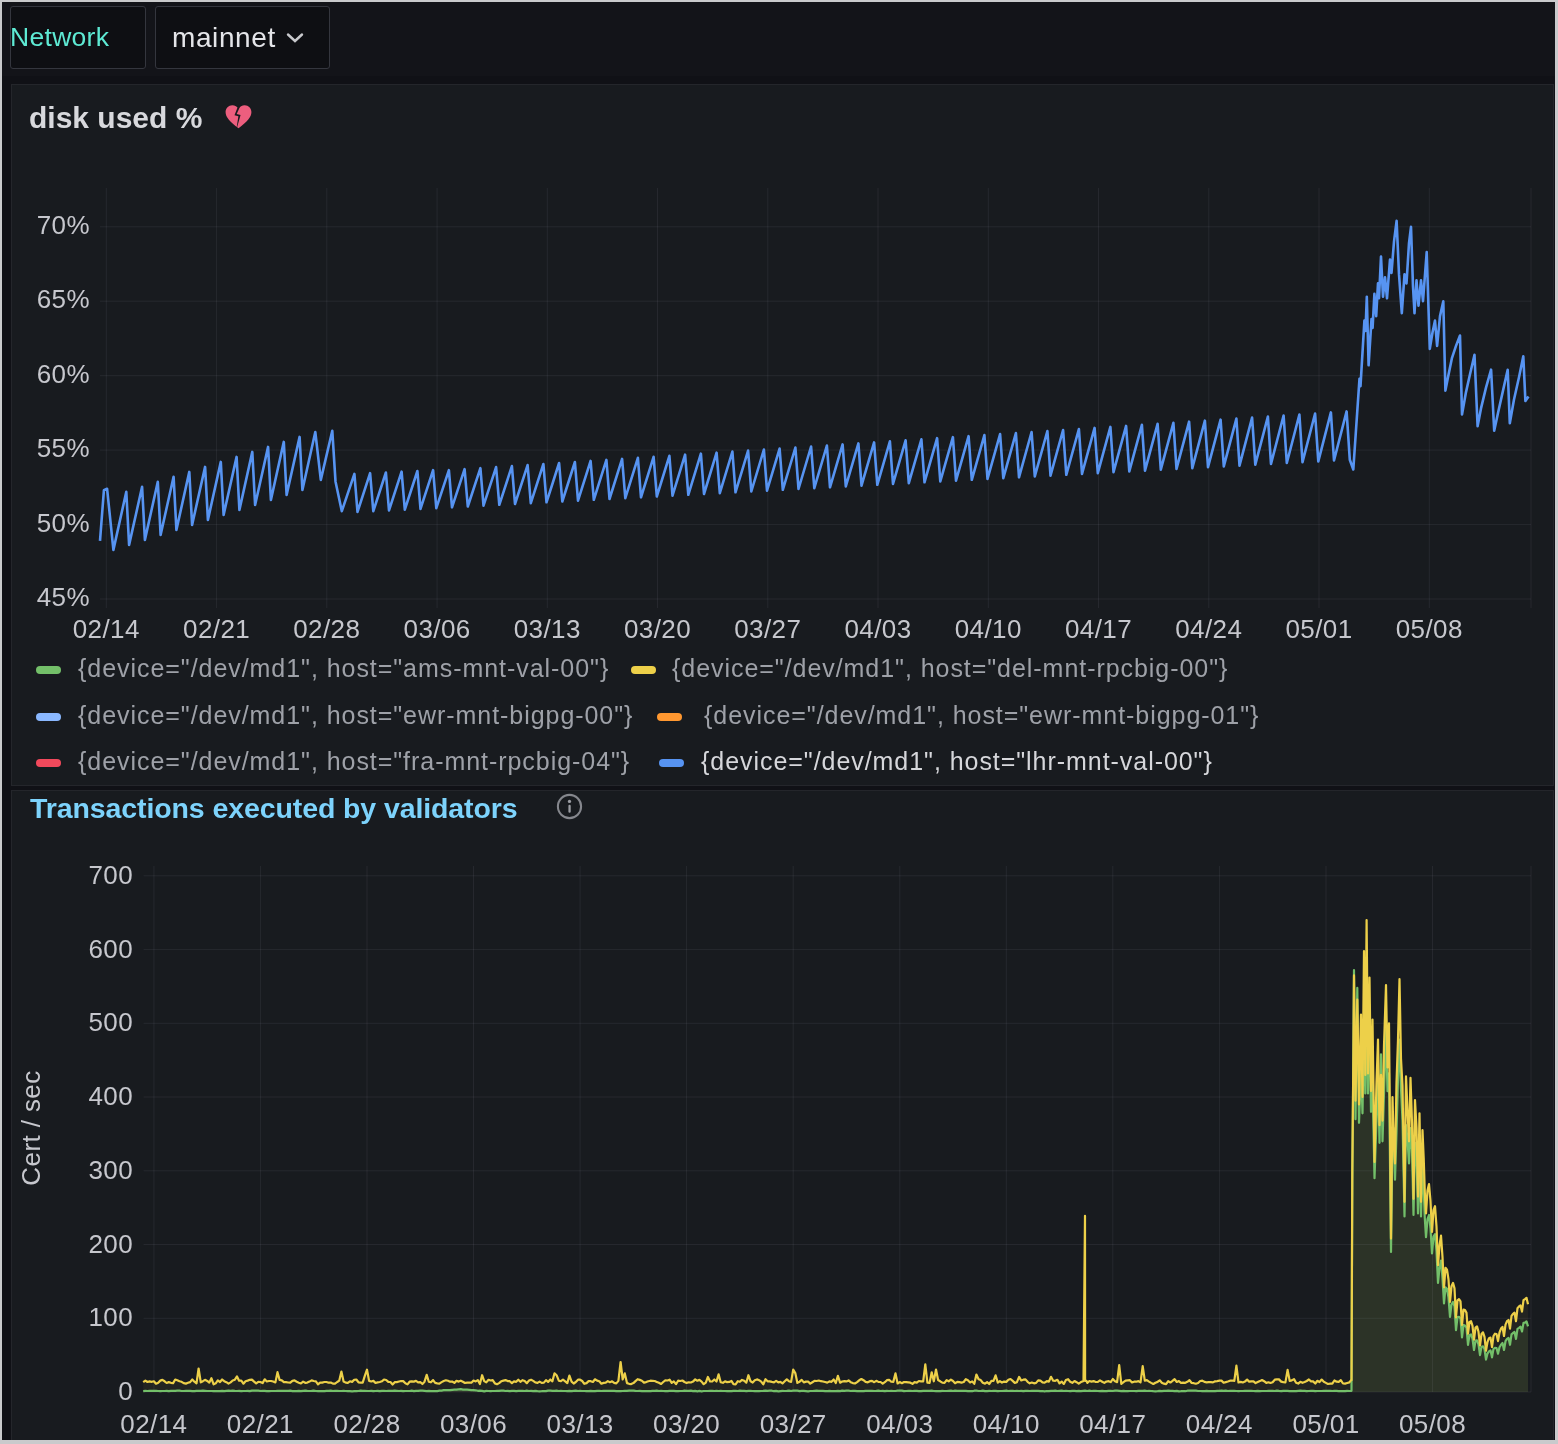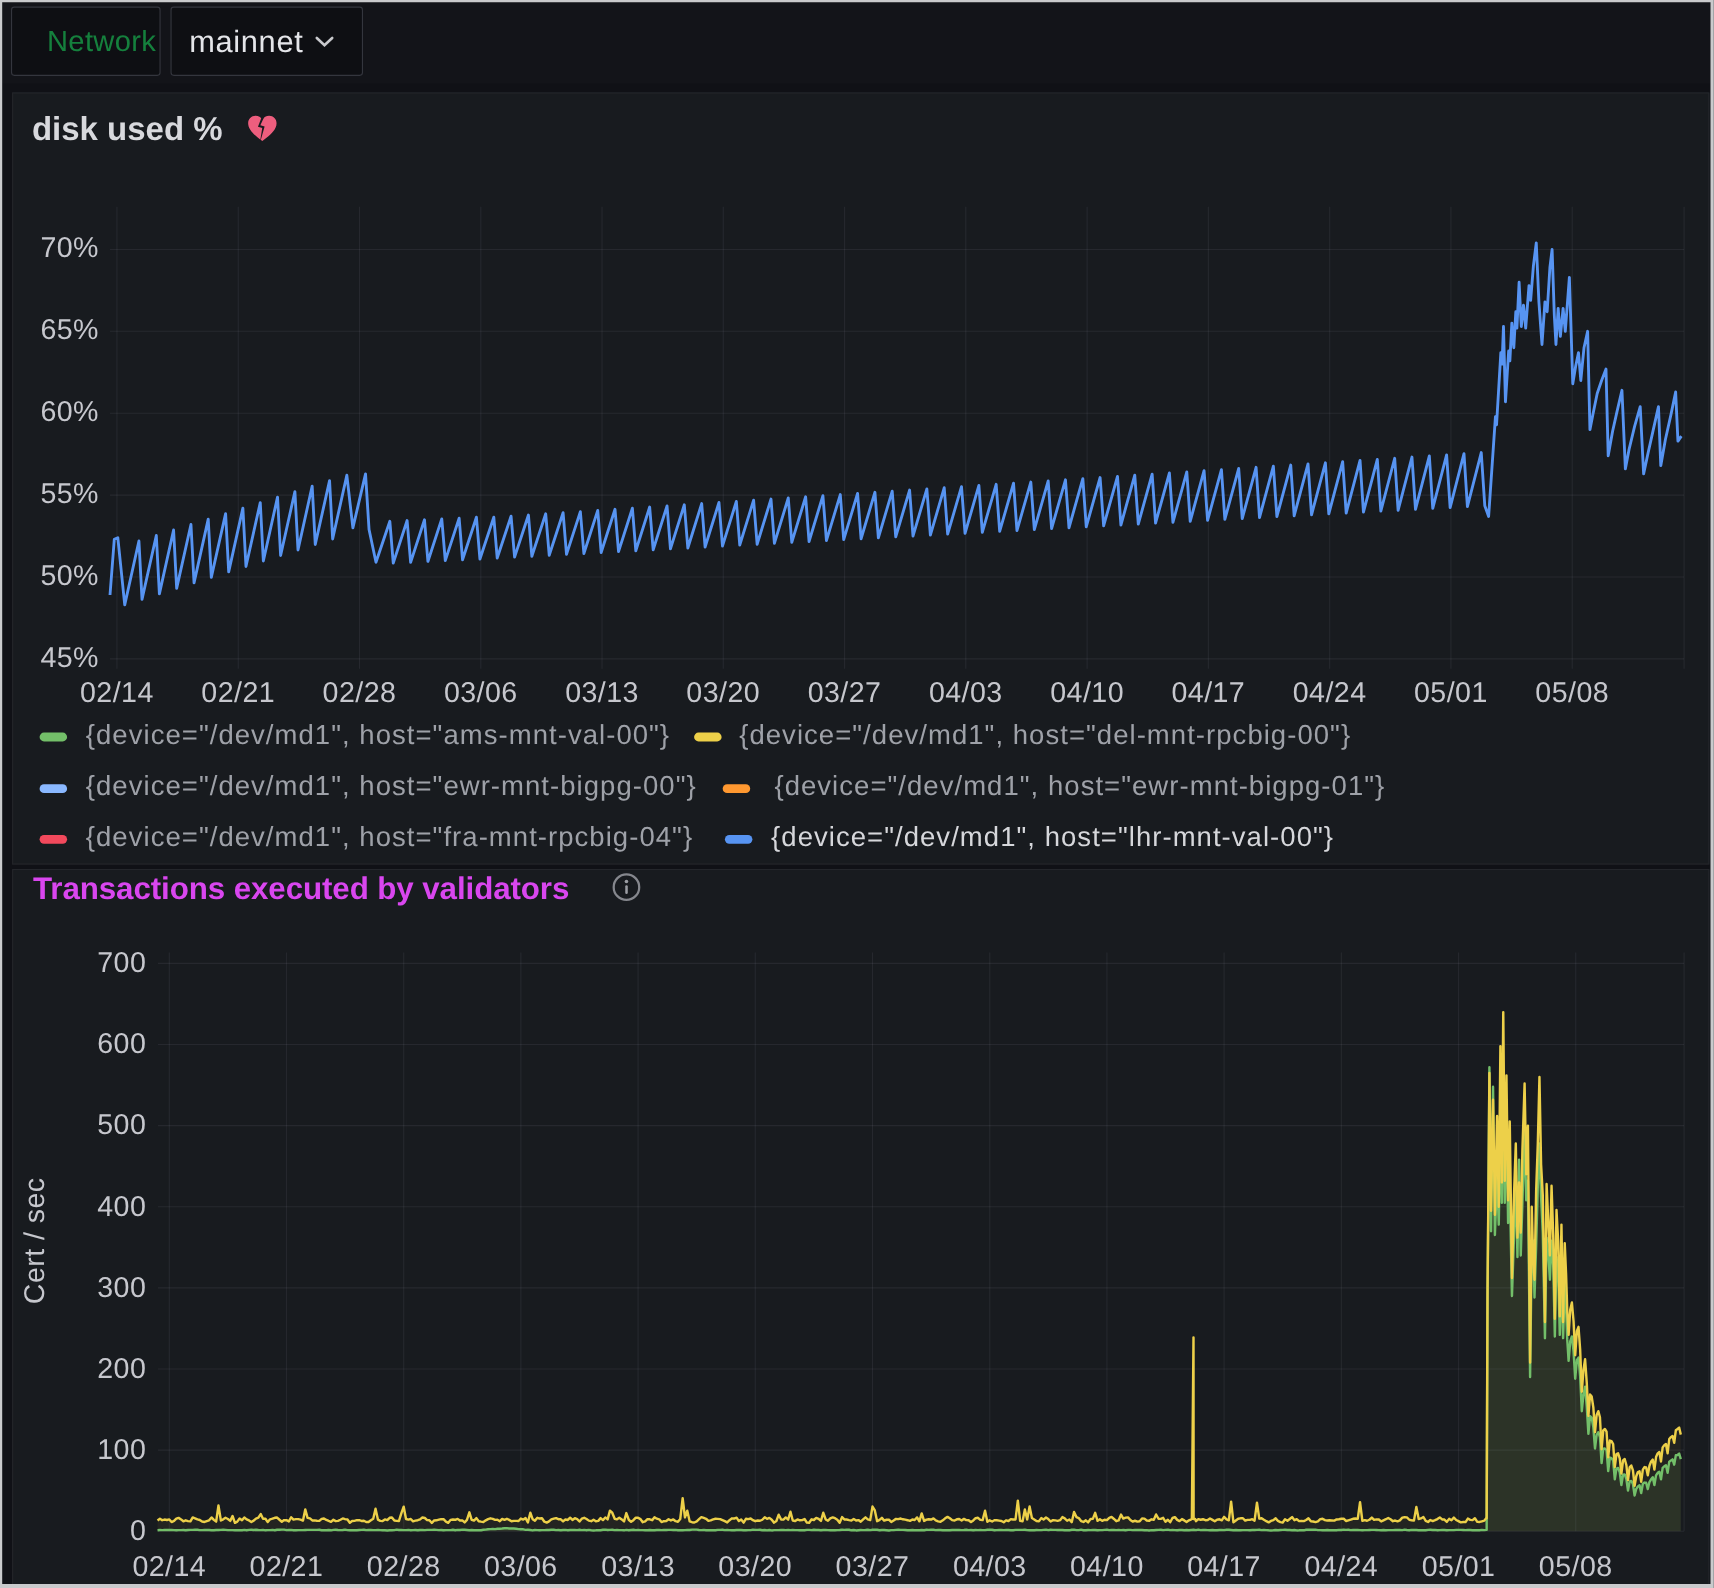--- a/index.html
+++ b/index.html
@@ -8,21 +8,21 @@
 .ptitle{position:absolute;font-weight:700;color:#d8d9dd;}
 svg{position:absolute;left:0;top:0;}
 .axlab{font-size:26px;fill:#c6c7cd;letter-spacing:0.4px;}
 .leg{position:absolute;font-size:25px;color:#9ea1a8;white-space:nowrap;letter-spacing:0.95px;}
 .sw{position:absolute;width:25px;height:8px;border-radius:4px;}
 </style></head><body>
 <div id="root">
 
 <div style="position:absolute;left:2px;top:2px;width:1554px;height:74px;background:#131419;"></div>
 <div style="position:absolute;left:10px;top:6px;width:136px;height:63px;background:#0e0f13;border:1px solid #34363e;border-radius:3px;"></div>
-<div style="position:absolute;left:10px;top:6px;width:132px;height:63px;line-height:63px;text-align:right;color:#15803d;font-size:26.5px;font-weight:500;letter-spacing:0.3px;">Network</div>
+<div style="position:absolute;left:10px;top:6px;width:132px;height:63px;line-height:63px;text-align:left;color:#5eead4;font-size:26.5px;font-weight:500;letter-spacing:0.3px;">Network</div>
 <div style="position:absolute;left:155px;top:6px;width:175px;height:63px;background:#0e0f13;border:1px solid #34363e;border-radius:3px;"></div>
 <div style="position:absolute;left:172px;top:6px;height:63px;line-height:63px;color:#e4e5e9;font-size:28px;font-weight:500;letter-spacing:0.6px;">mainnet</div>
 <svg style="left:285px;top:31px;" width="20" height="14" viewBox="0 0 20 14">
       <path d="M3 3.5 L10 10 L17 3.5" stroke="#c8c9cd" stroke-width="2.4" fill="none" stroke-linecap="round"></path>
     </svg>
 
 <div class="panel" style="top:84px;height:702px;"></div>
 <div class="ptitle" style="left:29px;top:101px;font-size:30px;text-align:right;">disk used %</div>
 <svg style="left:223px;top:101px;" width="31" height="31" viewBox="0 0 24 24">
 <path fill="#ed5e7e" d="M12 21 C 5.5 16.5 2 12.7 2 8.6 C 2 5.5 4.3 3.2 7.2 3.2 C 9.2 3.2 11 4.3 12 5.9 C 13 4.3 14.8 3.2 16.8 3.2 C 19.7 3.2 22 5.5 22 8.6 C 22 12.7 18.5 16.5 12 21 Z"></path>
@@ -76,21 +76,21 @@
 <div class="leg" style="left:672px;top:654px;color:#9ea1a8;">{device="/dev/md1", host="del-mnt-rpcbig-00"}</div>
 <div class="sw" style="left:36px;top:713px;background:#8ab8ff;"></div>
 <div class="leg" style="left:78px;top:701px;color:#9ea1a8;">{device="/dev/md1", host="ewr-mnt-bigpg-00"}</div>
 <div class="sw" style="left:657px;top:713px;background:#ff9830;"></div>
 <div class="leg" style="left:704px;top:701px;color:#9ea1a8;">{device="/dev/md1", host="ewr-mnt-bigpg-01"}</div>
 <div class="sw" style="left:36px;top:759px;background:#f2495c;"></div>
 <div class="leg" style="left:78px;top:747px;color:#9ea1a8;">{device="/dev/md1", host="fra-mnt-rpcbig-04"}</div>
 <div class="sw" style="left:659px;top:759px;background:#5794f2;"></div>
 <div class="leg" style="left:701px;top:747px;color:#d6d7db;">{device="/dev/md1", host="lhr-mnt-val-00"}</div>
 <div class="panel" style="top:790px;height:664px;"></div>
-<div class="ptitle" style="left:30px;top:792px;font-size:28.5px;color:#d946ef;letter-spacing:-0.1px;">Transactions executed by validators</div>
+<div class="ptitle" style="left:30px;top:792px;font-size:28.5px;color:#7dd3fc;letter-spacing:-0.1px;">Transactions executed by validators</div>
 <svg style="left:555px;top:792px;" width="29" height="29" viewBox="0 0 24 24">
 <circle cx="12" cy="12" r="9.6" fill="none" stroke="#85878d" stroke-width="1.7"></circle>
 <circle cx="12" cy="7.8" r="1.35" fill="#9b9da3"></circle>
 <rect x="11.1" y="10.6" width="1.9" height="6.6" rx="0.95" fill="#9b9da3"></rect>
 </svg>
 <svg style="left:11px;top:790px;" width="1541" height="664" viewBox="0 0 1541 664">
       <line x1="142.9" y1="76" x2="142.9" y2="602" stroke="rgba(201,209,224,0.08)" stroke-width="1"></line>
       <line x1="249.4" y1="76" x2="249.4" y2="602" stroke="rgba(201,209,224,0.08)" stroke-width="1"></line>
       <line x1="356.0" y1="76" x2="356.0" y2="602" stroke="rgba(201,209,224,0.08)" stroke-width="1"></line>
       <line x1="462.5" y1="76" x2="462.5" y2="602" stroke="rgba(201,209,224,0.08)" stroke-width="1"></line>

